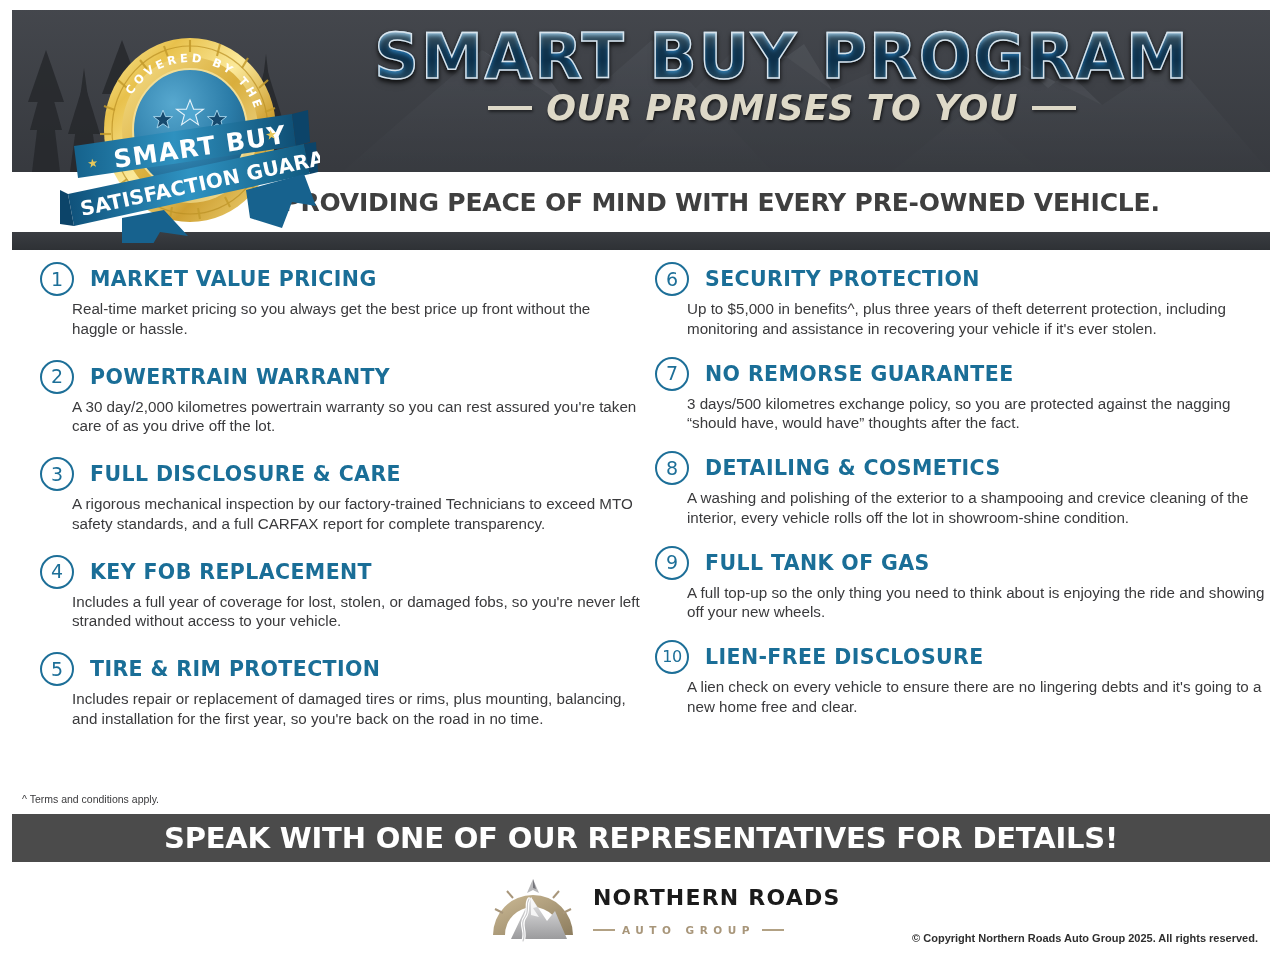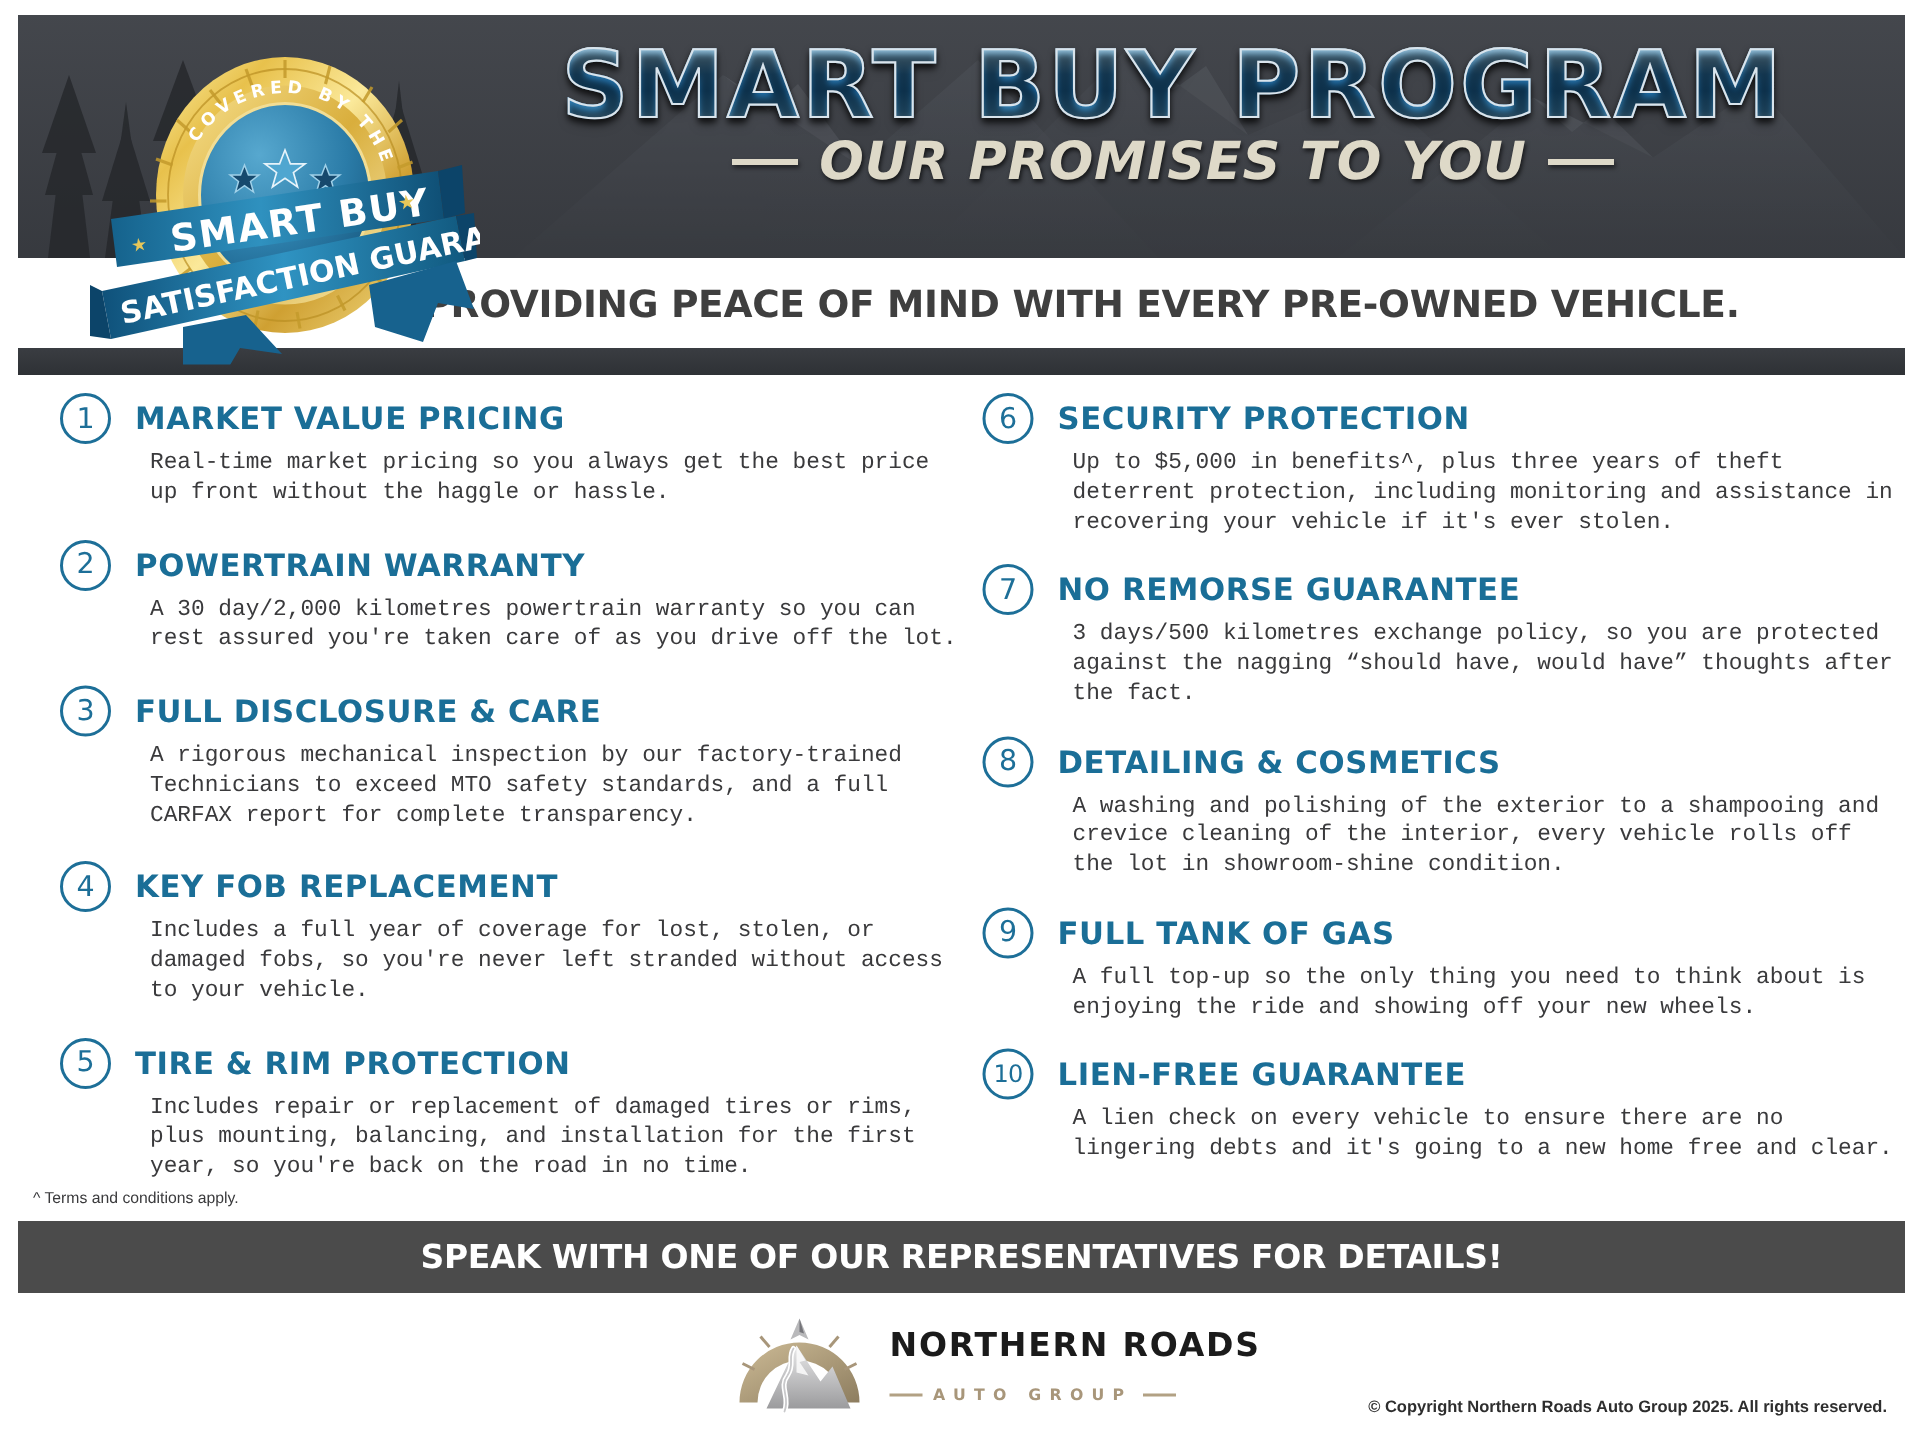--- a/index.html
+++ b/index.html
@@ -85,42 +85,42 @@
     font-size: 19px; font-weight: 400; line-height: 1;
   }
   .num-circle.wide { font-size: 16px; letter-spacing: -0.5px; }
   .item-title {
     margin-left: 16px;
     font-family: "DejaVu Sans", sans-serif;
     font-size: 20.5px; font-weight: 700; letter-spacing: .4px;
     color: #1a6e97; white-space: nowrap;
   }
   .item-body {
-    margin-left: 60px; margin-top: 3px;
-    font-family: Liberation Mono, monospace;
+    margin-left: 32px; margin-top: 3px;
+    font-family: Liberation Sans, sans-serif;
     font-size: 15.2px; line-height: 1.30; color: #3a3a3c;
   }
   .col-left  .item { margin-bottom: 21px; }
   .col-right .item { margin-bottom: 18px; }
 
   
   .footnote {
     position: absolute; left: 22px; top: 793px;
     font-family: "Liberation Sans", sans-serif;
     font-size: 10.5px; color: #3a3a3c;
   }
 
   
   .cta-banner {
     position: absolute; left: 12px; top: 814px; width: 1258px; height: 48px;
     background: #4b4b4b; display: flex; align-items: center; justify-content: center;
   }
   .cta-text {
     font-family: "DejaVu Sans", sans-serif;
-    font-size: 22px; font-weight: 700; color: #ffffff; letter-spacing: -0.2px;
+    font-size: 29px; font-weight: 700; color: #ffffff; letter-spacing: -0.2px;
     white-space: nowrap;
   }
 
   
   .footer-logo {
     position: absolute; left: 487px; top: 877px;
     display: flex; align-items: center; gap: 14px;
   }
   .logo-text-wrap { display: flex; flex-direction: column; }
   .logo-name {
@@ -355,21 +355,21 @@
         <div class="item">
           <div class="item-head">
             <div class="num-circle">9</div>
             <div class="item-title">FULL TANK OF GAS</div>
           </div>
           <div class="item-body">A full top-up so the only thing you need to think about is enjoying the ride and showing off your new wheels.</div>
         </div>
         <div class="item">
           <div class="item-head">
             <div class="num-circle wide">10</div>
-            <div class="item-title">LIEN-FREE GUARANTEE</div>
+            <div class="item-title">LIEN-FREE DISCLOSURE</div>
           </div>
           <div class="item-body">A lien check on every vehicle to ensure there are no lingering debts and it's going to a new home free and clear.</div>
         </div>
       </div>
   </div>
 
   <div class="footnote">^ Terms and conditions apply.</div>
 
   <div class="cta-banner">
     <div class="cta-text">SPEAK WITH ONE OF OUR REPRESENTATIVES FOR DETAILS!</div>

